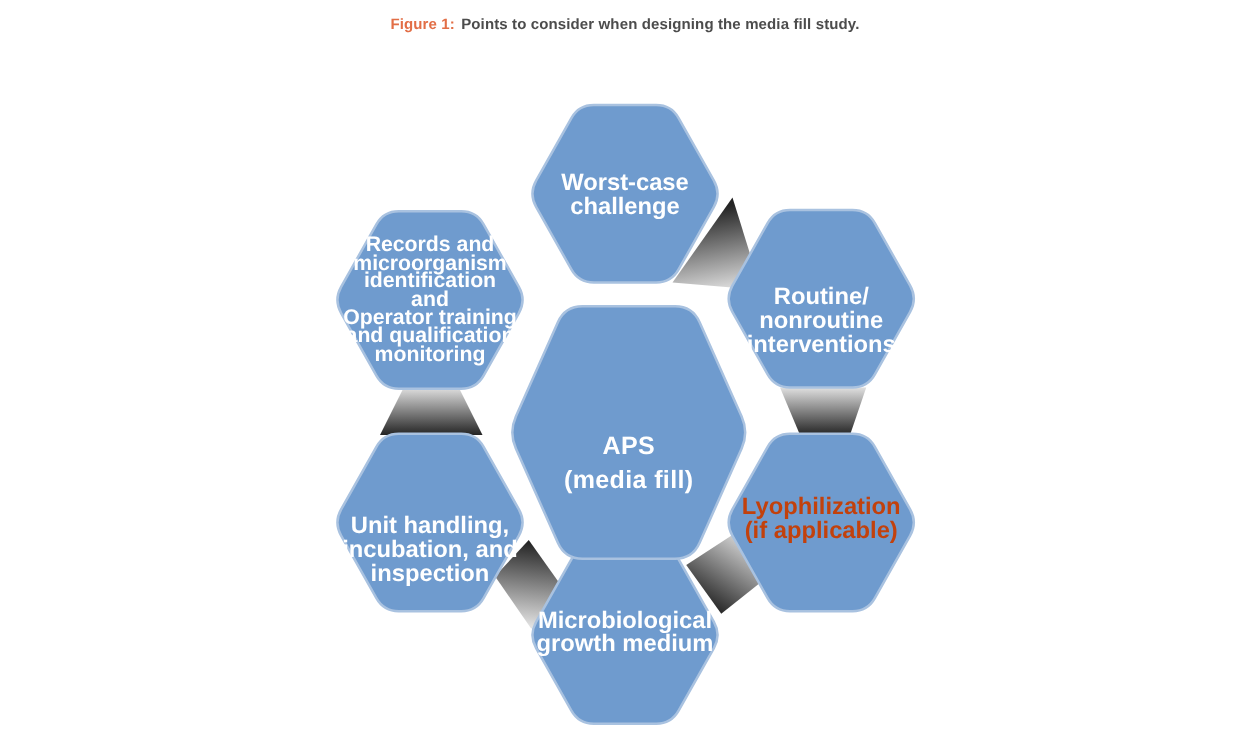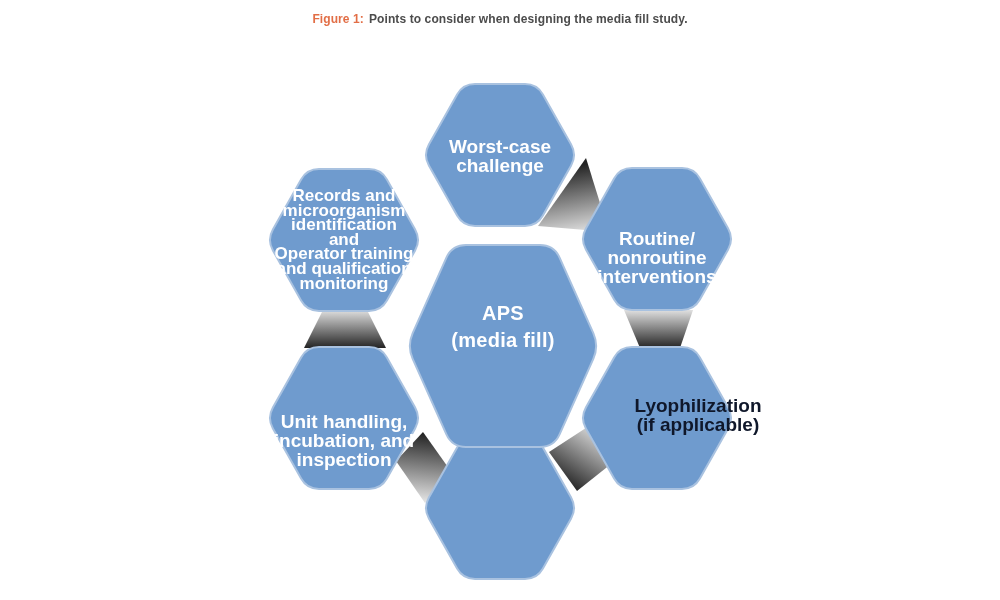--- a/index.html
+++ b/index.html
@@ -67,28 +67,30 @@
       <path d="M272.89012480728934,250.45497153293854Q267,240 272.89012480728934,229.54502846706146L301.10987519271066,179.45497153293854Q307,169 319,169L369,169Q381,169 386.89012480728934,179.45497153293854L415.10987519271066,229.54502846706146Q421,240 415.10987519271066,250.45497153293854L386.89012480728934,300.54502846706146Q381,311 369,311L319,311Q307,311 301.10987519271066,300.54502846706146Z" fill="#6f9bce" stroke="#a9c2e0" stroke-width="2" stroke-linejoin="round"></path>
       <path d="M412.6976839293991,358.78813504154016Q407,346 412.6976839293991,333.21186495845984L446.3023160706009,257.78813504154016Q452,245 466,245L540,245Q554,245 559.6976839293991,257.78813504154016L593.3023160706009,333.21186495845984Q599,346 593.3023160706009,358.78813504154016L559.6976839293991,434.21186495845984Q554,447 540,447L466,447Q452,447 446.3023160706009,434.21186495845984Z" fill="#6f9bce" stroke="#a9c2e0" stroke-width="2" stroke-linejoin="round"></path>
     </g>
   </svg>
 
   <div class="hex-label label-top" style="color: rgb(255, 255, 255);">Worst-case
 challenge</div>
   <div class="hex-label label-topright" style="color: rgb(255, 255, 255);">Routine/
 nonroutine
 interventions</div>
-  <div class="hex-label label-bottomright" style="color: #0f172a; margin-left: 41px;">Lyophilization
+  <div class="hex-label label-bottomright" style="color: #c2410c;">Lyophilization
 (if applicable)</div>
+  <div class="hex-label label-bottom" style="color: rgb(255, 255, 255);">Microbiological
+growth medium</div>
   <div class="hex-label label-bottomleft" style="color: rgb(255, 255, 255);">Unit handling,
 incubation, and
 inspection</div>
   <div class="hex-label label-topleft" style="color: rgb(255, 255, 255);">Records and
 microorganism
 identification
 and
 Operator training
 and qualification
 monitoring</div>
-  <div class="hex-label label-center" style="color: rgb(255, 255, 255);">APS
+  <div class="hex-label label-center" style="color: rgb(255, 255, 255); margin-top: 44px;">APS
 (media fill)</div>
 
 </div>
 
 </body></html>

